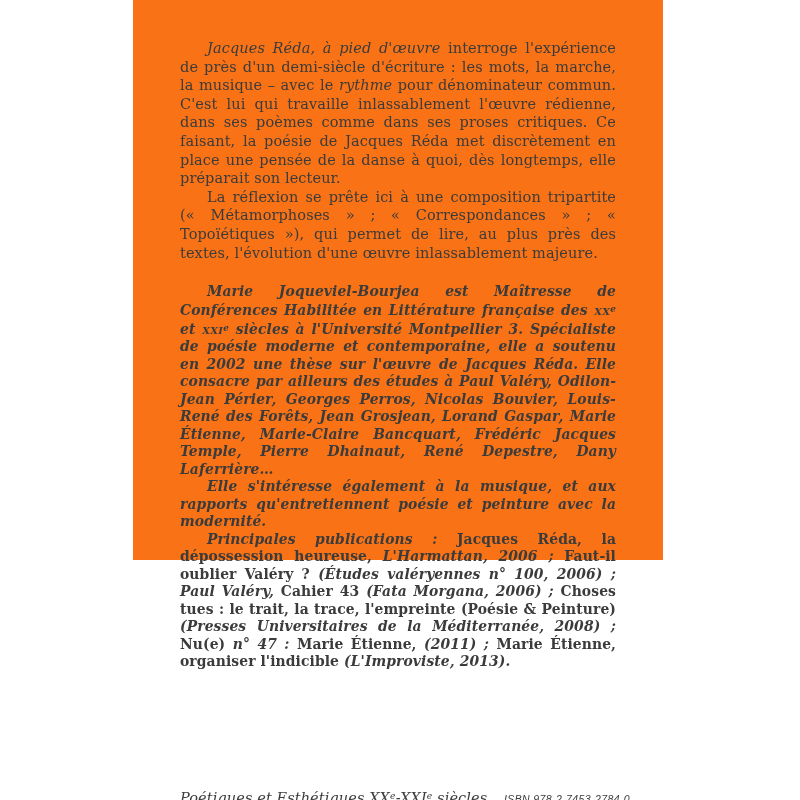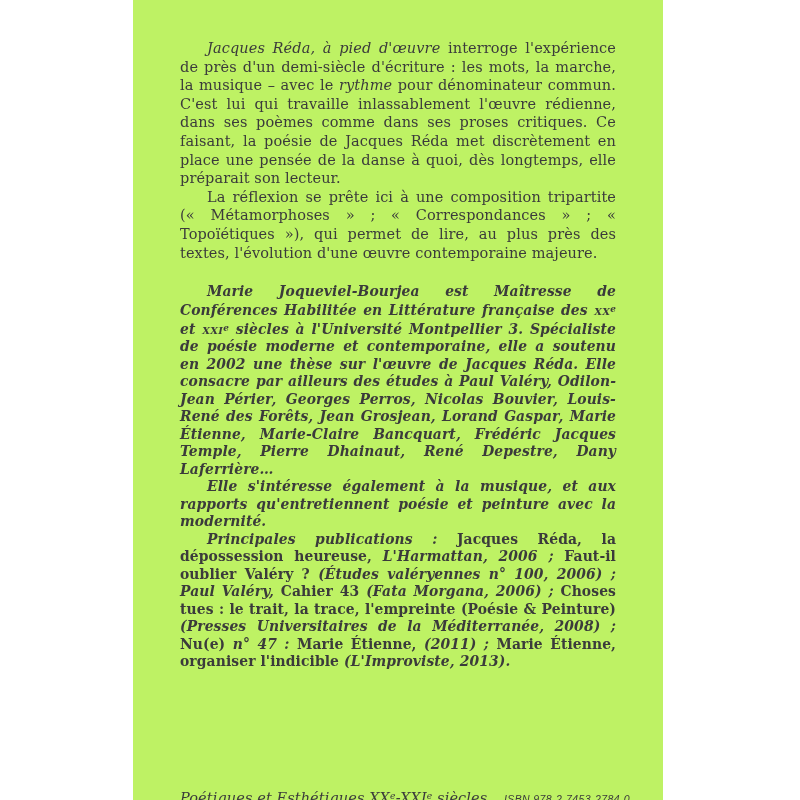--- a/index.html
+++ b/index.html
@@ -1,22 +1,22 @@
 <!DOCTYPE html>
 <html lang="fr"><head>
 <meta charset="utf-8">
 <style>
   html,body{margin:0;padding:0;}
   body{
     width:800px;height:800px;background:#ffffff;position:relative;
     font-family:"DejaVu Serif", serif;color:#3b3b3b;overflow:hidden;
   }
   .cover{
-    position:absolute;left:133px;top:0;width:530px;height:800px;
-    background:#bef264;box-sizing:border-box;padding:39px 47px 0 47px;
+    position:absolute;left:133px;top:0;width:530px;height:560px;
+    background:#f97316;box-sizing:border-box;padding:39px 47px 0 47px;
   }
   .para{
     margin:0;text-align:justify;font-size:14.5px;line-height:18.6px;
     letter-spacing:0.1px;
   }
   .para.ind{text-indent:27px;}
   .bio-section{margin-top:21px;font-weight:bold;}
   .bio-section .para{font-size:13.9px;line-height:17.5px;}
   .it{font-style:italic;}
   .sc{font-variant:small-caps;letter-spacing:0.3px;}
@@ -39,21 +39,21 @@
     font-family:"Liberation Sans", sans-serif;font-size:10px;fill:#33302a;
   }
 </style>
 </head>
 <body>
 
 <div class="cover">
 
   <div class="blurb-section">
       <p class="para ind"><span class="it">Jacques Réda, à pied d'œuvre</span><span> interroge l'expérience de près d'un demi-siècle d'écriture : les mots, la marche, la musique – avec le </span><span class="it">rythme</span><span> pour dénominateur commun. C'est lui qui travaille inlassablement l'œuvre rédienne, dans ses poèmes comme dans ses proses critiques. Ce faisant, la poésie de Jacques Réda met discrètement en place une pensée de la danse à quoi, dès longtemps, elle préparait son lecteur.</span></p>
-      <p class="para ind"><span>La réflexion se prête ici à une composition tripartite (« Métamorphoses » ; « Correspondances » ; « Topoïétiques »), qui permet de lire, au plus près des textes, l'évolution d'une œuvre contemporaine majeure.</span></p>
+      <p class="para ind"><span>La réflexion se prête ici à une composition tripartite (« Métamorphoses » ; « Correspondances » ; « Topoïétiques »), qui permet de lire, au plus près des textes, l'évolution d'une œuvre inlassablement majeure.</span></p>
     </div>
 
   <div class="bio-section">
       <p class="para it ind"><span>Marie Joqueviel-Bourjea est Maîtresse de Conférences Habilitée en Littérature française des </span><span class="sc">xx</span><span class="sup">e</span><span> et </span><span class="sc">xxi</span><span class="sup">e</span><span> siècles à l'Université Montpellier 3. Spécialiste de poésie moderne et contemporaine, elle a soutenu en 2002 une thèse sur l'œuvre de Jacques Réda. Elle consacre par ailleurs des études à Paul Valéry, Odilon-Jean Périer, Georges Perros, Nicolas Bouvier, Louis-René des Forêts, Jean Grosjean, Lorand Gaspar, Marie Étienne, Marie-Claire Bancquart, Frédéric Jacques Temple, Pierre Dhainaut, René Depestre, Dany Laferrière…</span></p>
       <p class="para it ind"><span>Elle s'intéresse également à la musique, et aux rapports qu'entretiennent poésie et peinture avec la modernité.</span></p>
       <p class="para ind"><span class="it">Principales publications : </span><span>Jacques Réda, la dépossession heureuse, </span><span class="it">L'Harmattan, 2006 ; </span><span>Faut-il oublier Valéry ? </span><span class="it">(Études valéryennes n° 100, 2006) ; </span><span class="it">Paul Valéry, </span><span>Cahier 43 </span><span class="it">(Fata Morgana, 2006) ; </span><span>Choses tues : le trait, la trace, l'empreinte (Poésie &amp; Peinture) </span><span class="it">(Presses Universitaires de la Méditerranée, 2008) ; </span><span>Nu(e) </span><span class="it">n° 47 : </span><span>Marie Étienne, </span><span class="it">(2011) ; </span><span>Marie Étienne, organiser l'indicible </span><span class="it">(L'Improviste, 2013).</span></p>
     </div>
 
   <div class="footer">
     <div class="series">

